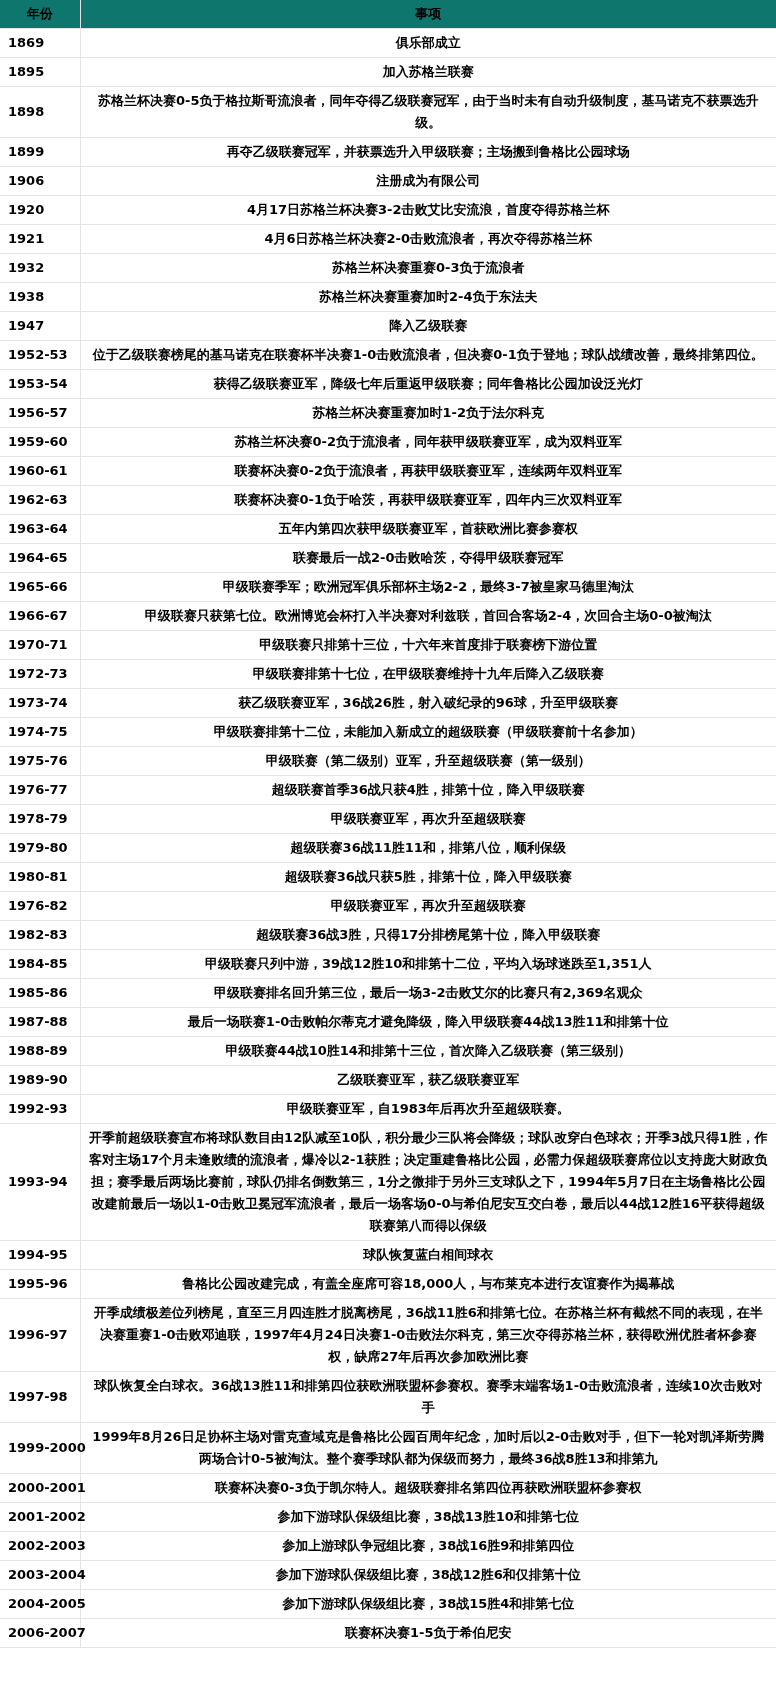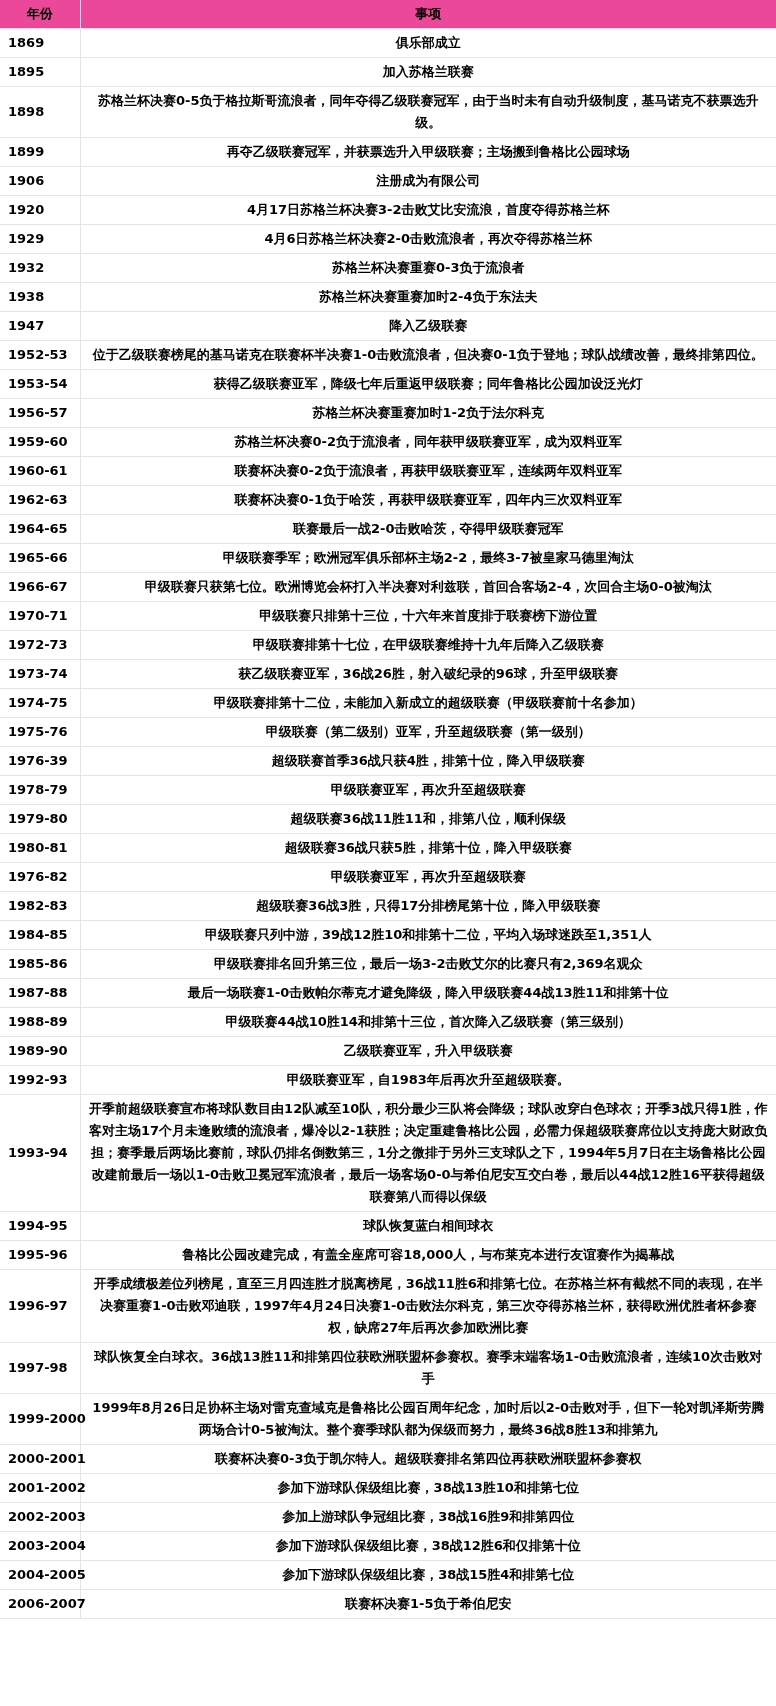--- a/index.html
+++ b/index.html
@@ -22,21 +22,21 @@
   }
   table.history th,
   table.history td {
     border-bottom: 1px solid #e4e4e4;
     line-height: 22px;
     padding: 3px 8px;
     vertical-align: middle;
     word-break: break-all;
   }
   table.history th {
-    background: #ec4899;
+    background: #0f766e;
     text-align: center;
     font-weight: 700;
     margin-left: 29px;
   }
   .col-year {
     width: 80px;
   }
   th.year-head,
   td.year-cell {
     border-right: 1px solid #e4e4e4;
@@ -87,21 +87,21 @@
     <td class="year-cell">1906</td>
     <td class="event-cell">注册成为有限公司</td>
   </tr>
 
   <tr>
     <td class="year-cell">1920</td>
     <td class="event-cell">4月17日苏格兰杯决赛3-2击败艾比安流浪，首度夺得苏格兰杯</td>
   </tr>
 
   <tr>
-    <td class="year-cell">1929</td>
+    <td class="year-cell">1921</td>
     <td class="event-cell">4月6日苏格兰杯决赛2-0击败流浪者，再次夺得苏格兰杯</td>
   </tr>
 
   <tr>
     <td class="year-cell">1932</td>
     <td class="event-cell">苏格兰杯决赛重赛0-3负于流浪者</td>
   </tr>
 
   <tr>
     <td class="year-cell">1938</td>
@@ -136,20 +136,24 @@
   <tr>
     <td class="year-cell">1960-61</td>
     <td class="event-cell">联赛杯决赛0-2负于流浪者，再获甲级联赛亚军，连续两年双料亚军</td>
   </tr>
 
   <tr>
     <td class="year-cell">1962-63</td>
     <td class="event-cell">联赛杯决赛0-1负于哈茨，再获甲级联赛亚军，四年内三次双料亚军</td>
   </tr>
 
+  <tr>
+    <td class="year-cell">1963-64</td>
+    <td class="event-cell">五年内第四次获甲级联赛亚军，首获欧洲比赛参赛权</td>
+  </tr>
 
   <tr>
     <td class="year-cell">1964-65</td>
     <td class="event-cell">联赛最后一战2-0击败哈茨，夺得甲级联赛冠军</td>
   </tr>
 
   <tr>
     <td class="year-cell">1965-66</td>
     <td class="event-cell">甲级联赛季军；欧洲冠军俱乐部杯主场2-2，最终3-7被皇家马德里淘汰</td>
   </tr>
@@ -179,21 +183,21 @@
     <td class="year-cell">1974-75</td>
     <td class="event-cell">甲级联赛排第十二位，未能加入新成立的超级联赛（甲级联赛前十名参加）</td>
   </tr>
 
   <tr>
     <td class="year-cell">1975-76</td>
     <td class="event-cell">甲级联赛（第二级别）亚军，升至超级联赛（第一级别）</td>
   </tr>
 
   <tr>
-    <td class="year-cell">1976-39</td>
+    <td class="year-cell">1976-77</td>
     <td class="event-cell">超级联赛首季36战只获4胜，排第十位，降入甲级联赛</td>
   </tr>
 
   <tr>
     <td class="year-cell">1978-79</td>
     <td class="event-cell">甲级联赛亚军，再次升至超级联赛</td>
   </tr>
 
   <tr>
     <td class="year-cell">1979-80</td>
@@ -230,21 +234,21 @@
     <td class="event-cell">最后一场联赛1-0击败帕尔蒂克才避免降级，降入甲级联赛44战13胜11和排第十位</td>
   </tr>
 
   <tr>
     <td class="year-cell">1988-89</td>
     <td class="event-cell">甲级联赛44战10胜14和排第十三位，首次降入乙级联赛（第三级别）</td>
   </tr>
 
   <tr>
     <td class="year-cell">1989-90</td>
-    <td class="event-cell">乙级联赛亚军，升入甲级联赛</td>
+    <td class="event-cell">乙级联赛亚军，获乙级联赛亚军</td>
   </tr>
 
   <tr>
     <td class="year-cell">1992-93</td>
     <td class="event-cell">甲级联赛亚军，自1983年后再次升至超级联赛。</td>
   </tr>
 
   <tr>
     <td class="year-cell">1993-94</td>
     <td class="event-cell">开季前超级联赛宣布将球队数目由12队减至10队，积分最少三队将会降级；球队改穿白色球衣；开季3战只得1胜，作客对主场17个月未逢败绩的流浪者，爆冷以2-1获胜；决定重建鲁格比公园，必需力保超级联赛席位以支持庞大财政负担；赛季最后两场比赛前，球队仍排名倒数第三，1分之微排于另外三支球队之下，1994年5月7日在主场鲁格比公园改建前最后一场以1-0击败卫冕冠军流浪者，最后一场客场0-0与希伯尼安互交白卷，最后以44战12胜16平获得超级联赛第八而得以保级</td>

